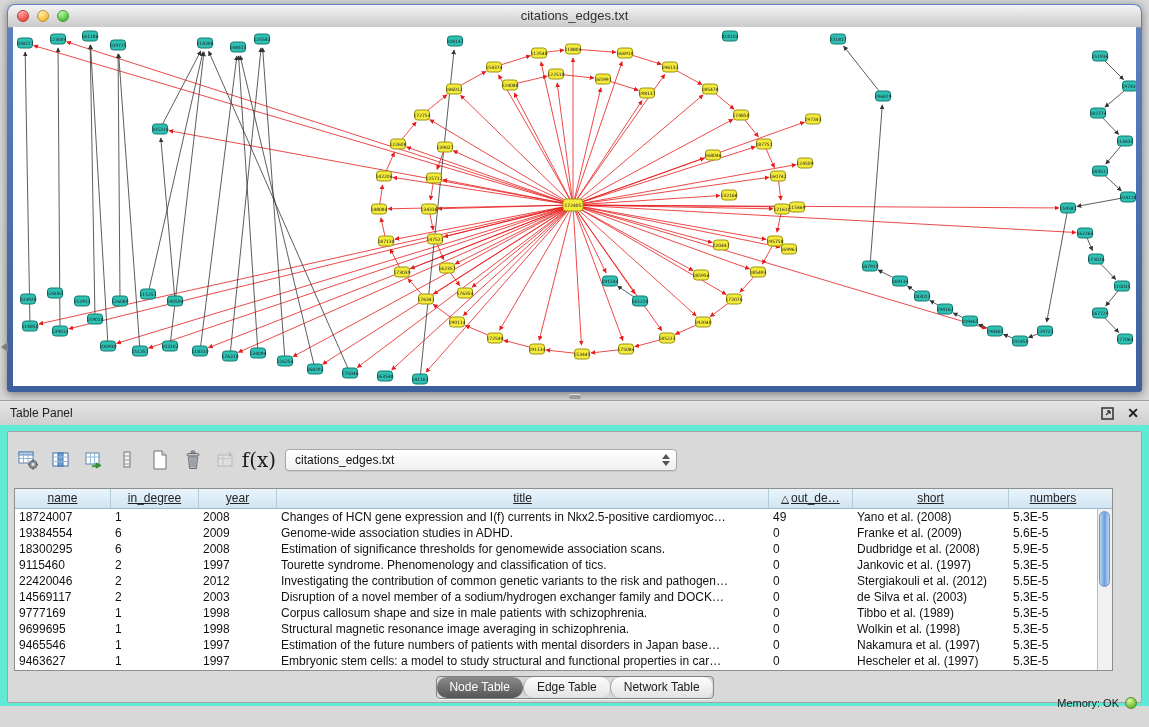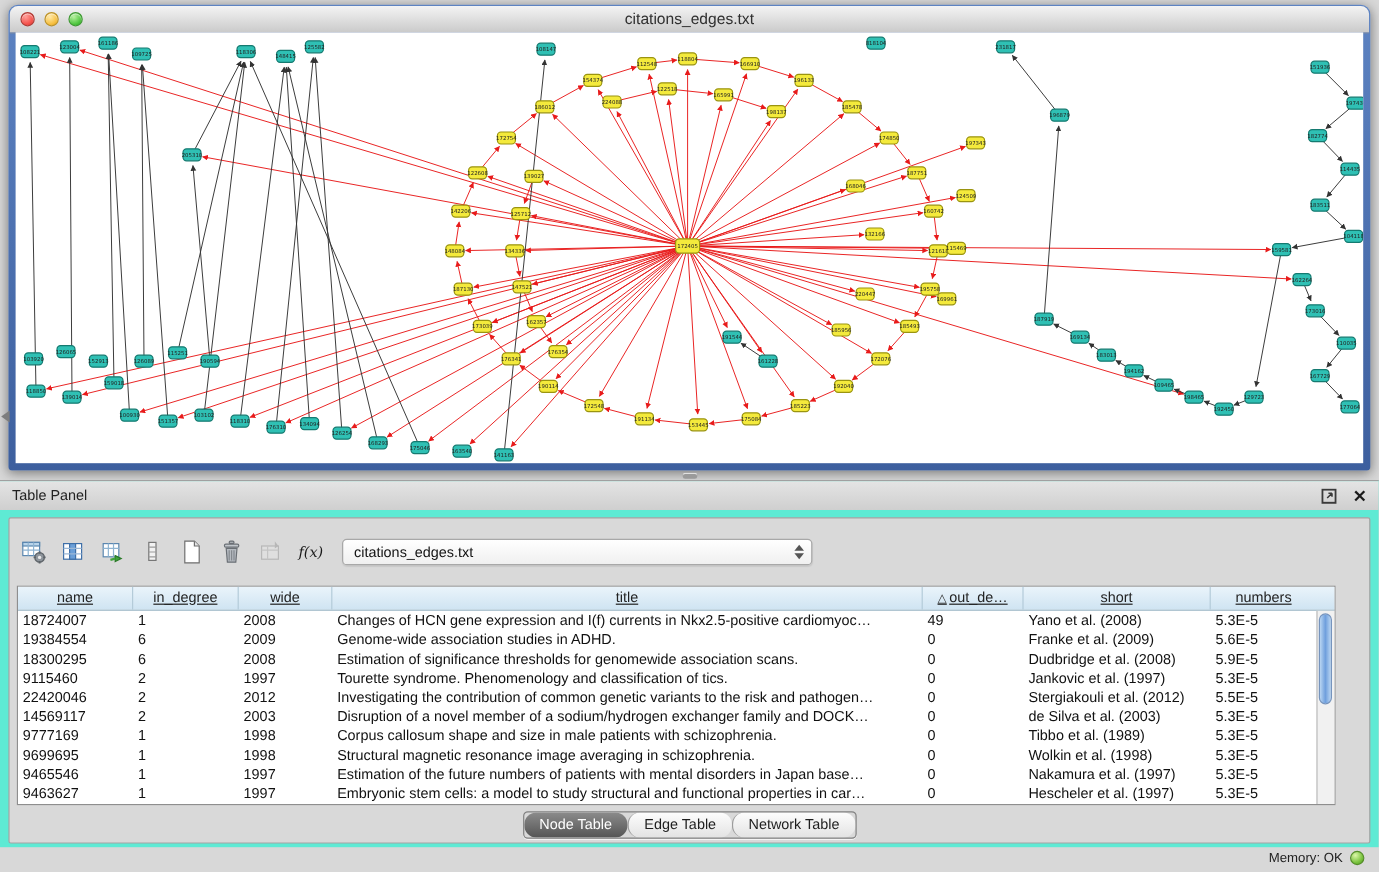--- a/index.html
+++ b/index.html
@@ -37,21 +37,21 @@
   .panel-title{font-size:12px;color:#222;}
   .panel-header .spacer{flex:1;}
   .float-btn{width:15px;height:15px;margin-right:12px;display:flex;align-items:center;justify-content:center;cursor:default;}
   .close-btn{font-size:14px;font-weight:bold;color:#1a1a1a;line-height:14px;cursor:default;}
   .panel-inner{position:absolute;left:7px;right:7px;top:30px;height:272px;
     border:1px solid #a3a3a3;border-radius:2px;background:#d9d9d9;box-sizing:border-box;}
   
   .tp-toolbar{position:absolute;left:16px;top:46px;height:26px;display:flex;align-items:center;gap:9px;}
   .tb-icon{width:24px;height:24px;display:flex;align-items:center;justify-content:center;border-radius:4px;}
   .tb-icon.disabled{opacity:.42;}
-  .fx-btn{font-family:"DejaVu Serif",serif;font-style:italic;font-size:12px;color:#1a1a1a;padding:0 2px;}
+  .fx-btn{font-family:"DejaVu Serif",serif;font-size:20px;color:#1a1a1a;padding:0 2px;}
   .combo{position:absolute;left:285px;top:48px;width:392px;height:22px;background:linear-gradient(#ffffff,#f0f0f0);
     border:1px solid #a8a8a8;border-radius:4px;box-sizing:border-box;display:flex;align-items:center;
     font-size:12px;color:#111;padding-left:9px;box-shadow:0 1px 1px rgba(0,0,0,.08);}
   .combo .spin{margin-left:auto;margin-right:6px;display:flex;flex-direction:column;gap:2px;align-items:center;}
   .combo .tri-up{width:0;height:0;border-left:4px solid transparent;border-right:4px solid transparent;border-bottom:5px solid #555;}
   .combo .tri-dn{width:0;height:0;border-left:4px solid transparent;border-right:4px solid transparent;border-top:5px solid #555;}
   
   .table-wrap{position:absolute;left:14px;top:87px;width:1097px;height:181px;background:#fff;
     border:1px solid #8e8e8e;box-sizing:content-box;}
   .thead{display:flex;height:19px;background:linear-gradient(#eaf4fb,#cfe4f2);border-bottom:1px solid #9fb8c8;}
@@ -68,21 +68,21 @@
   .vthumb{position:absolute;top:2px;left:1px;width:11px;height:76px;border-radius:6px;
     background:linear-gradient(90deg,#b9d5f2,#6f9fdd 50%,#b9d5f2);border:1px solid #7694bd;box-sizing:border-box;}
   
   .tabs{position:absolute;left:50%;transform:translateX(-50%);top:275px;display:flex;height:21px;
     border:1px solid #818181;border-radius:4px;overflow:hidden;box-shadow:0 1px 0 rgba(255,255,255,.7);}
   .tab{padding:0 13px;font-size:12px;line-height:21px;color:#1d1d1d;
     background:linear-gradient(#fdfdfd,#e3e3e3);border-left:1px solid #9c9c9c;white-space:nowrap;border-radius:10px;}
   .tab:first-child{border-left:none;}
   .tab.selected{background:linear-gradient(#8b8b8b,#555555);color:#fff;}
   
-  .statusbar{position:absolute;left:0;right:0;bottom:0;height:22px;}
+  .statusbar{position:absolute;left:0;right:0;bottom:12px;height:22px;}
   .mem-label{position:absolute;right:30px;top:4px;font-size:11px;color:#222;}
   .mem-dot{position:absolute;right:12px;top:4px;width:12px;height:12px;border-radius:50%;
     background:radial-gradient(circle at 35% 28%,#dcf7a9,#7cc440 60%,#4e9a1f);border:1px solid #558d2a;box-sizing:border-box;}
 </style>
 </head>
 <body>
 
 <div class="net-window">
   <div class="titlebar">
     <div class="lights">
@@ -729,21 +729,21 @@
     <span class="spin">
       <span class="tri-up"></span>
         <span class="tri-dn"></span>
     </span>
   </div>
 
   <div class="table-wrap">
     <div class="thead" id="thead">
         <div class="th c0">name</div>
         <div class="th c1">in_degree</div>
-        <div class="th c2">wide</div>
+        <div class="th c2">year</div>
         <div class="th c3">title</div>
         <div class="th c4"><span class="sort-tri">△</span>out_de…</div>
         <div class="th c5">short</div>
         <div class="th c6">numbers</div>
       </div>
     <div class="tbody" id="tbody">
         <div class="tr">
           <div class="td c0">18724007</div>
           <div class="td c1">1</div>
           <div class="td c2">2008</div>

